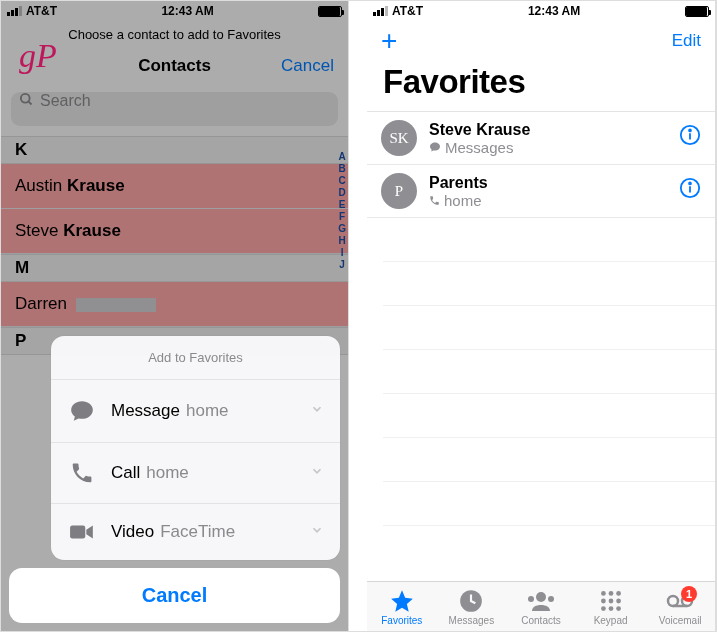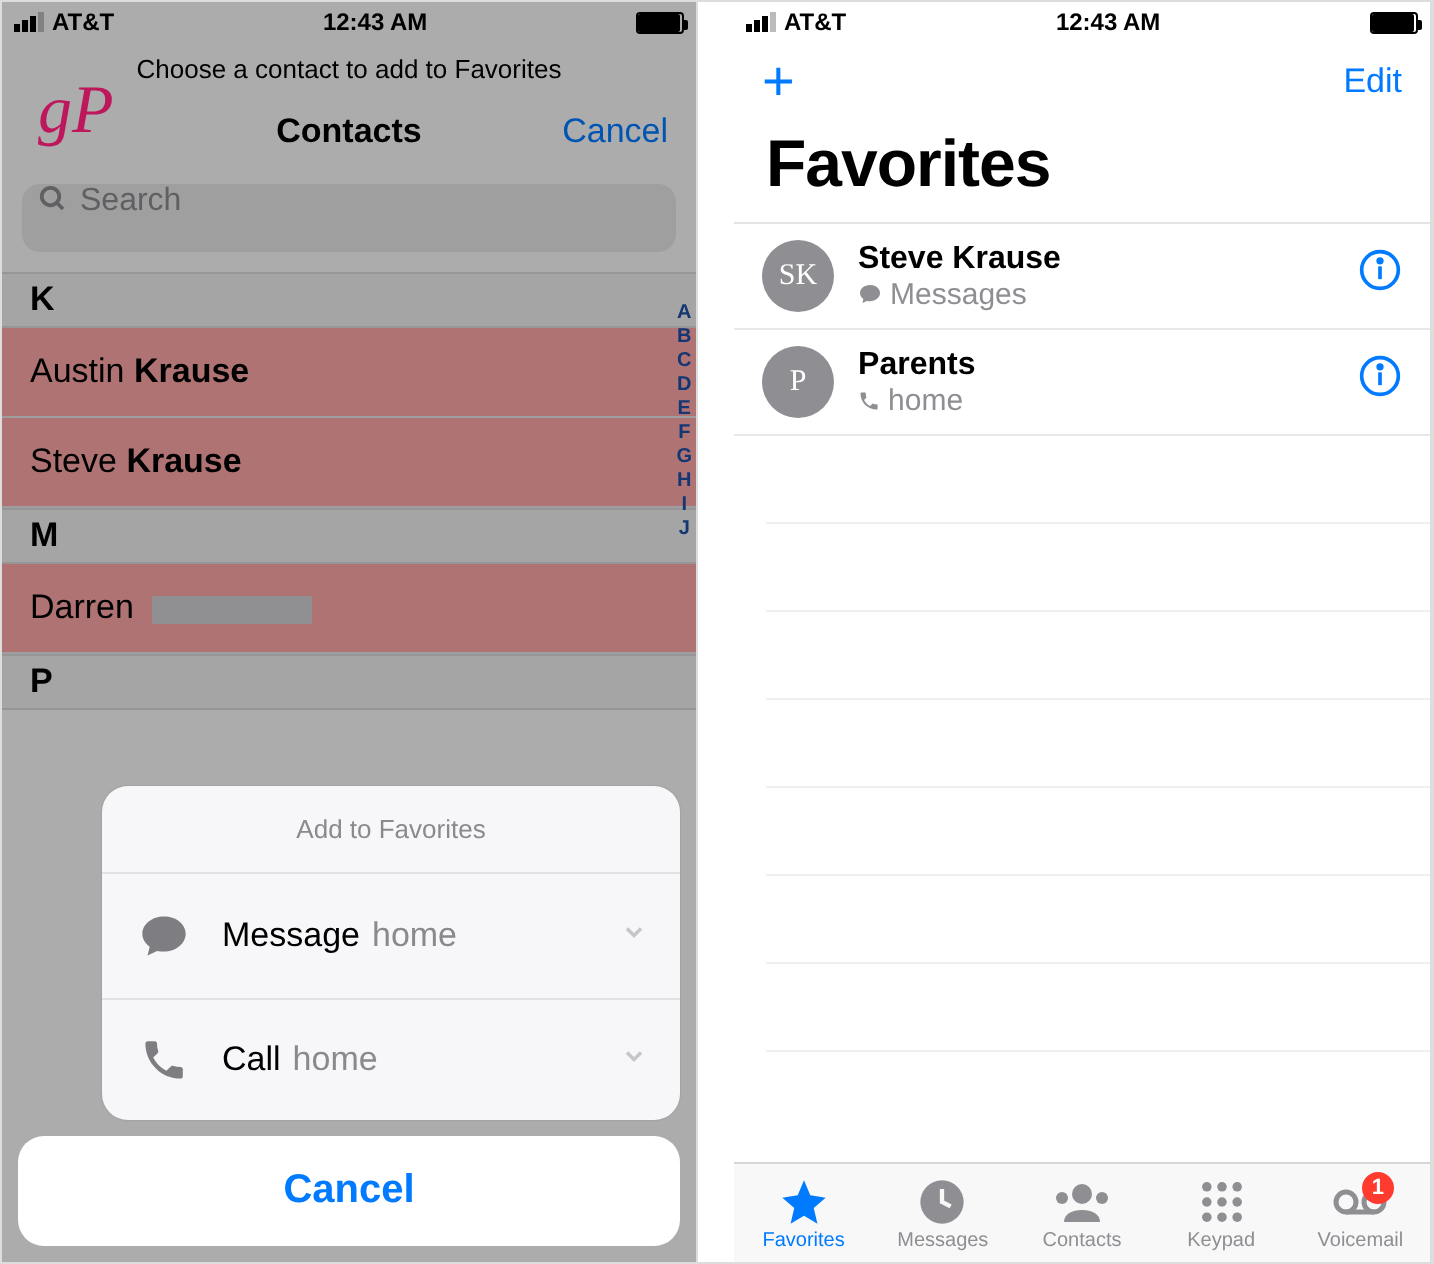--- a/index.html
+++ b/index.html
@@ -147,20 +147,33 @@
           <svg width="24" height="24" viewBox="0 0 24 24" fill="#7d7d82">
                 <path d="M6.6 10.8c1.4 2.8 3.8 5.2 6.6 6.6l2.2-2.2c.3-.3.7-.4 1.1-.3 1.2.4 2.5.6 3.8.6.6 0 1.1.5 1.1 1.1v3.6c0 .6-.5 1.1-1.1 1.1C10.6 21.3 2.7 13.4 2.7 3.7c0-.6.5-1.1 1.1-1.1h3.6c.6 0 1.1.5 1.1 1.1 0 1.3.2 2.6.6 3.8.1.4 0 .8-.3 1.1l-2.2 2.2z"></path>
               </svg>
         </span>
         <span class="lbl">Call</span>
         <span class="sub">home</span>
         <span class="chev"><svg width="14" height="14" viewBox="0 0 24 24" fill="none" stroke="#c6c6c8" stroke-width="3">
                 <polyline points="6 9 12 15 18 9"></polyline>
               </svg></span>
       </div>
+      <div class="opt">
+        <span class="ico">
+          <svg width="26" height="20" viewBox="0 0 24 18" fill="#7d7d82">
+                <rect x="1" y="3" width="14" height="12" rx="2"></rect>
+                <path d="M16 7l6-4v12l-6-4z"></path>
+              </svg>
+        </span>
+        <span class="lbl">Video</span>
+        <span class="sub">FaceTime</span>
+        <span class="chev"><svg width="14" height="14" viewBox="0 0 24 24" fill="none" stroke="#c6c6c8" stroke-width="3">
+                <polyline points="6 9 12 15 18 9"></polyline>
+              </svg></span>
+      </div>
     </div>
     <div class="cancel-btn">Cancel</div>
   </div>
 </div>
 
 <div class="phone right">
   <div class="status">
     <div class="sb-left">
       <div class="bars">
             <span></span>

